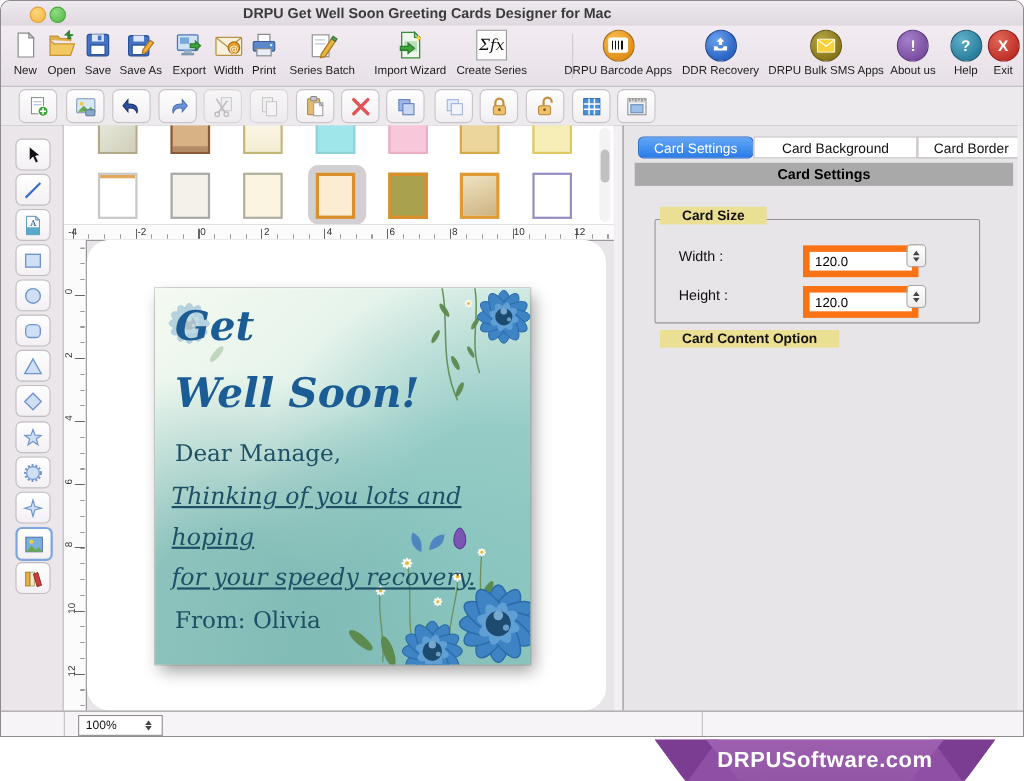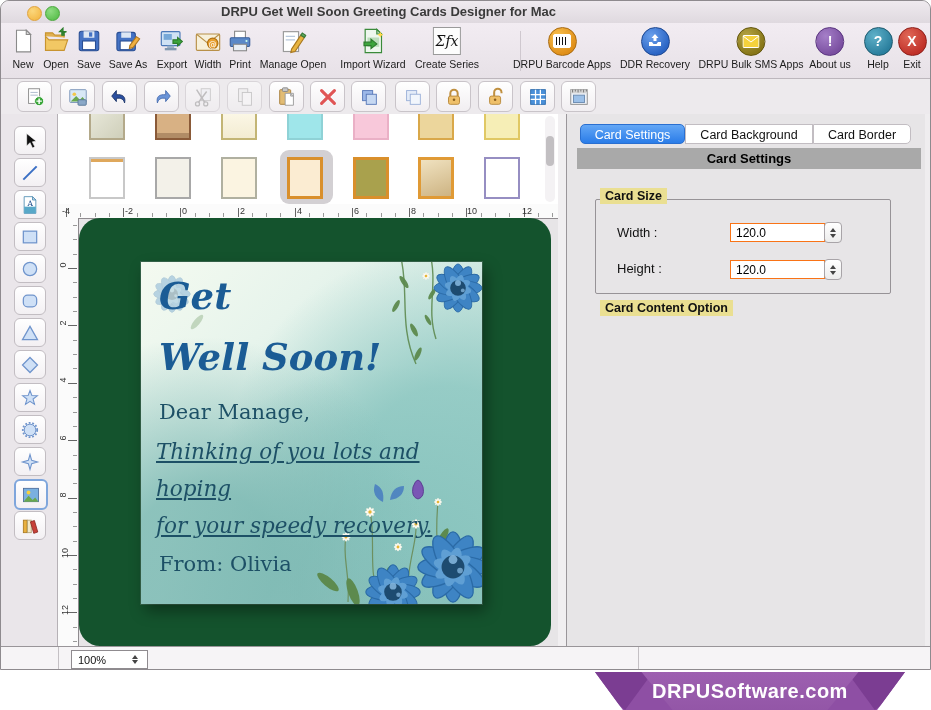--- a/index.html
+++ b/index.html
@@ -72,21 +72,21 @@
   .h-lab{position:absolute;bottom:2px;font-size:9px;color:#333;}
   .v-ruler{position:absolute;left:57px;top:217px;width:20px;height:428px;background:#fbfbfb;
            border-right:1px solid #8f8b8f;overflow:hidden;}
   .v-ruler .minor{position:absolute;top:7px;bottom:0;right:1px;width:4px;
            background:repeating-linear-gradient(to bottom,#999 0 1px,transparent 1px 14.35px);}
   .v-ruler .major{position:absolute;top:50px;bottom:0;right:1px;width:9px;
            background:repeating-linear-gradient(to bottom,#666 0 1px,transparent 1px 57.4px);}
   .v-lab{position:absolute;left:2px;font-size:9px;color:#333;transform:rotate(-90deg);transform-origin:center;}
 
   
-  .canvas{position:absolute;left:78px;top:217px;width:472px;height:428px;background:#14532d;border-radius:21px;}
+  .canvas{position:absolute;left:78px;top:217px;width:472px;height:428px;background:#ffffff;border-radius:21px;}
   .gutter{position:absolute;left:557px;top:113px;width:8px;height:532px;background:#f1eff1;border-right:1px solid #aaa5aa;}
   .card{position:absolute;left:62px;top:44px;width:341px;height:342px;overflow:hidden;
         background:
           radial-gradient(circle at 18% 88%, rgba(126,186,180,.85) 0 18%, transparent 55%),
           radial-gradient(circle at 90% 60%, rgba(138,198,192,.8) 0 22%, transparent 60%),
           radial-gradient(circle at 70% 95%, rgba(120,180,174,.75) 0 20%, transparent 55%),
           linear-gradient(135deg,#f4faf0 0%,#e7f4ec 28%,#d6ece5 52%,#bfe0da 75%,#abd6cf 100%);
         box-shadow:4px 7px 14px rgba(0,0,0,.38), 0 0 0 1px rgba(120,140,135,.35);}
   .fl{position:absolute;}
   .card-title{position:absolute;left:18px;top:2px;font-family:"DejaVu Serif",serif;font-style:italic;font-weight:bold;
@@ -104,25 +104,25 @@
        color:#111;box-sizing:border-box;}
   .tab.first{border-radius:5px 0 0 5px;}
   .tab.last{border-radius:0 5px 5px 0;}
   .tab.active{background:linear-gradient(#63a7f6,#2a7ce8);color:#fff;border:1px solid #2a6fd0;border-radius:5px;}
   .panel-header{position:absolute;left:10px;top:34px;width:344px;height:21px;background:#a9a9a9;
                 text-align:center;font-weight:bold;font-size:13px;line-height:21px;color:#000;}
   .group{position:absolute;left:28px;width:296px;border:1px solid #979397;border-radius:2px;box-sizing:border-box;}
   .g-size{top:85px;height:95px;}
   .g-content{top:205px;height:190px;}
   .chip{position:absolute;left:33px;background:#eadf92;font-weight:bold;font-size:12.5px;color:#111;
-        padding:1px 5px;white-space:nowrap;}
+        padding:1px 20px;white-space:nowrap;}
   .chip-size{top:74px;}
   .chip-content{top:186px;}
   .f-label{position:absolute;font-size:13px;color:#111;white-space:nowrap;}
-  .f-input{position:absolute;width:88px;height:17px;border:1px solid #f97316;background:#fff;font-size:12px;
+  .f-input{position:absolute;width:88px;height:17px;border:6px solid #f97316;background:#fff;font-size:12px;
            font-family:"Liberation Sans",sans-serif;padding:0 0 0 5px;}
   .stepper{position:absolute;width:16px;height:19px;background:linear-gradient(#ffffff,#ececec);
            border:1px solid #a8a4a8;border-radius:4px;display:flex;flex-direction:column;
            align-items:center;justify-content:center;gap:2px;}
   .tri-up{width:0;height:0;border-left:3.5px solid transparent;border-right:3.5px solid transparent;
           border-bottom:4.5px solid #444;}
   .tri-dn{width:0;height:0;border-left:3.5px solid transparent;border-right:3.5px solid transparent;
           border-top:4.5px solid #444;}
   .swatch-outer{position:absolute;left:172px;top:27px;width:88px;height:24px;background:#f6f6f6;
                 border:1px solid #b8b4b8;display:flex;align-items:center;justify-content:center;}
@@ -245,21 +245,21 @@
     <div class="tm-item" style="left:292px">
       <span class="ico">
         <svg width="28" height="28" viewBox="0 0 24 24">
               <rect x="4" y="4" width="13" height="17" fill="#fff" stroke="#9a9a9a"></rect>
               <line x1="6" y1="8" x2="14" y2="8" stroke="#b8c8dc"></line>
               <line x1="6" y1="11" x2="14" y2="11" stroke="#b8c8dc"></line>
               <path d="M11 19 l8-12 3 2 -8 12 -3.6 .8 z" fill="#e8b440" stroke="#a87820"></path>
               <path d="M19 7 l3 2 1.2-1.8 -3-2 z" fill="#5fae5f" stroke="#3a7a3a"></path>
             </svg>
           </span>
-      <span class="lbl">Manage Open</span>
+      <span class="lbl">Series Batch</span>
     </div>
     <div class="tm-item" style="left:372px">
       <span class="ico">
         <svg width="28" height="28" viewBox="0 0 24 24">
               <path d="M5 2 h10 l4 4 v16 h-14 z" fill="#eef7ee" stroke="#3a8a3a"></path>
               <path d="M15 2 l4 4 h-4 z" fill="#bcd8bc" stroke="#3a8a3a"></path>
               <rect x="7" y="9" width="10" height="8" fill="#5fae5f" opacity=".35"></rect>
               <path d="M4 13 h6 v-2.5 l5 4 -5 4 v-2.5 h-6 z" fill="#3da53d" stroke="#2d7d2d"></path>
               <path d="M18 4 l.8 1.8 1.8 .8 -1.8 .8 -.8 1.8 -.8 -1.8 -1.8 -.8 1.8 -.8 z" fill="#ffd84a"></path>
             </svg>
@@ -638,21 +638,21 @@
         <span>for your speedy recovery.</span>
       </div>
       <div class="card-from">From: Olivia</div>
     </div>
   </div>
   <div class="gutter"></div>
 
   <div class="panel">
     <div class="tabs">
       <div class="tab active first" style="width:105px">Card Settings</div>
-      <div class="tab" style="width:128px">Card Background</div>
+      <div class="tab" style="width:149px">Card Background</div>
       <div class="tab last" style="width:98px">Card Border</div>
     </div>
     <div class="panel-header">Card Settings</div>
 
     <div class="group g-size"></div>
     <span class="chip chip-size">Card Size</span>
     <span class="f-label" style="left:50px;top:111px">Width :</span>
     <input class="f-input" style="left: 163px; top: 109px;" value="120.0">
     <div class="stepper" style="left:257px;top:108px">
       <span class="tri-up"></span>

